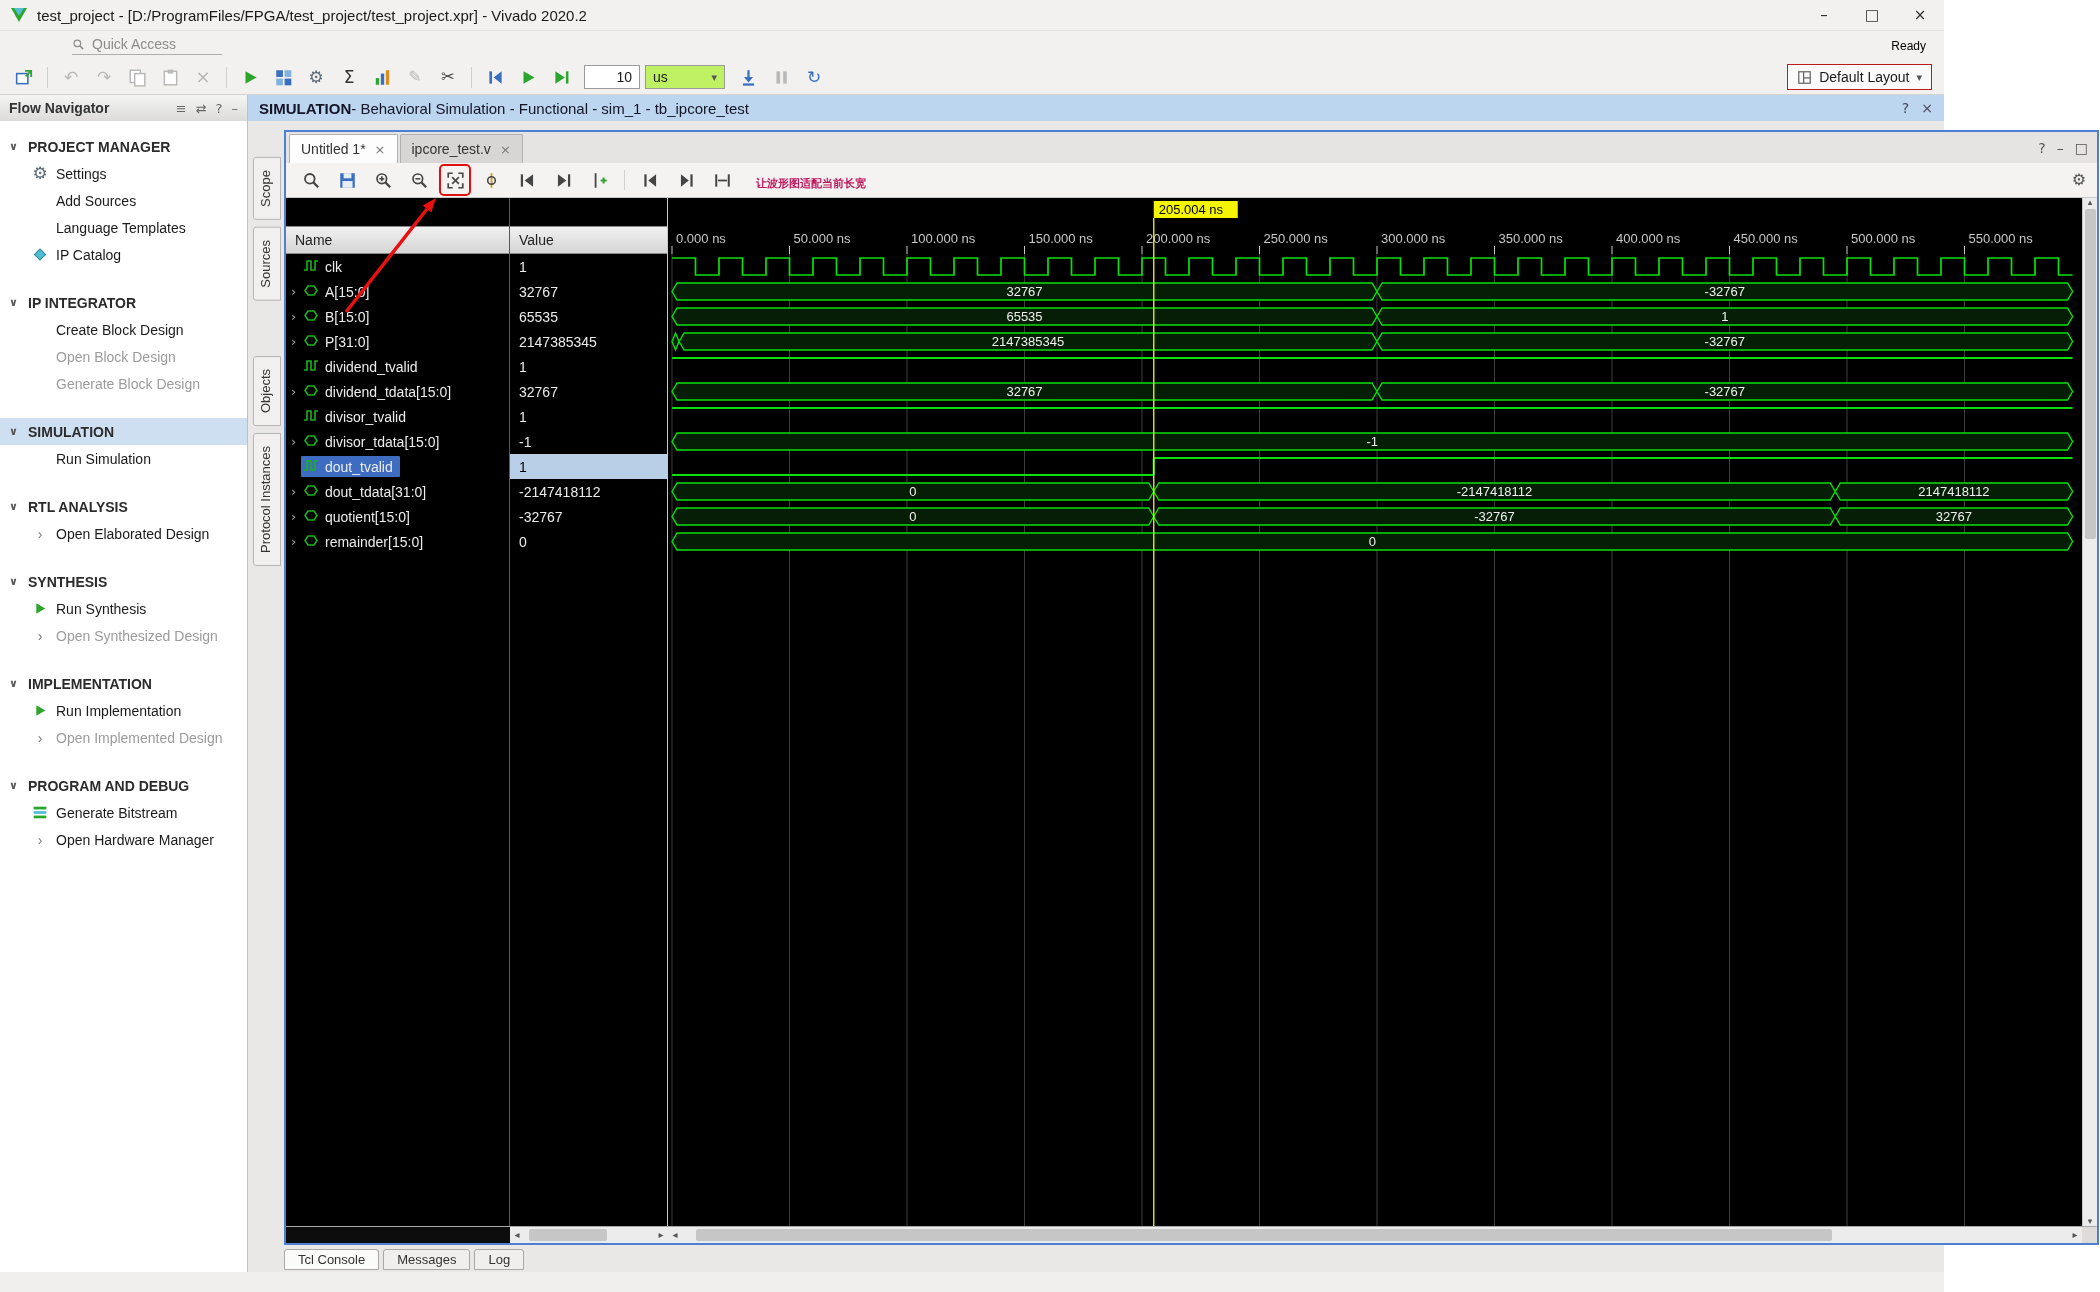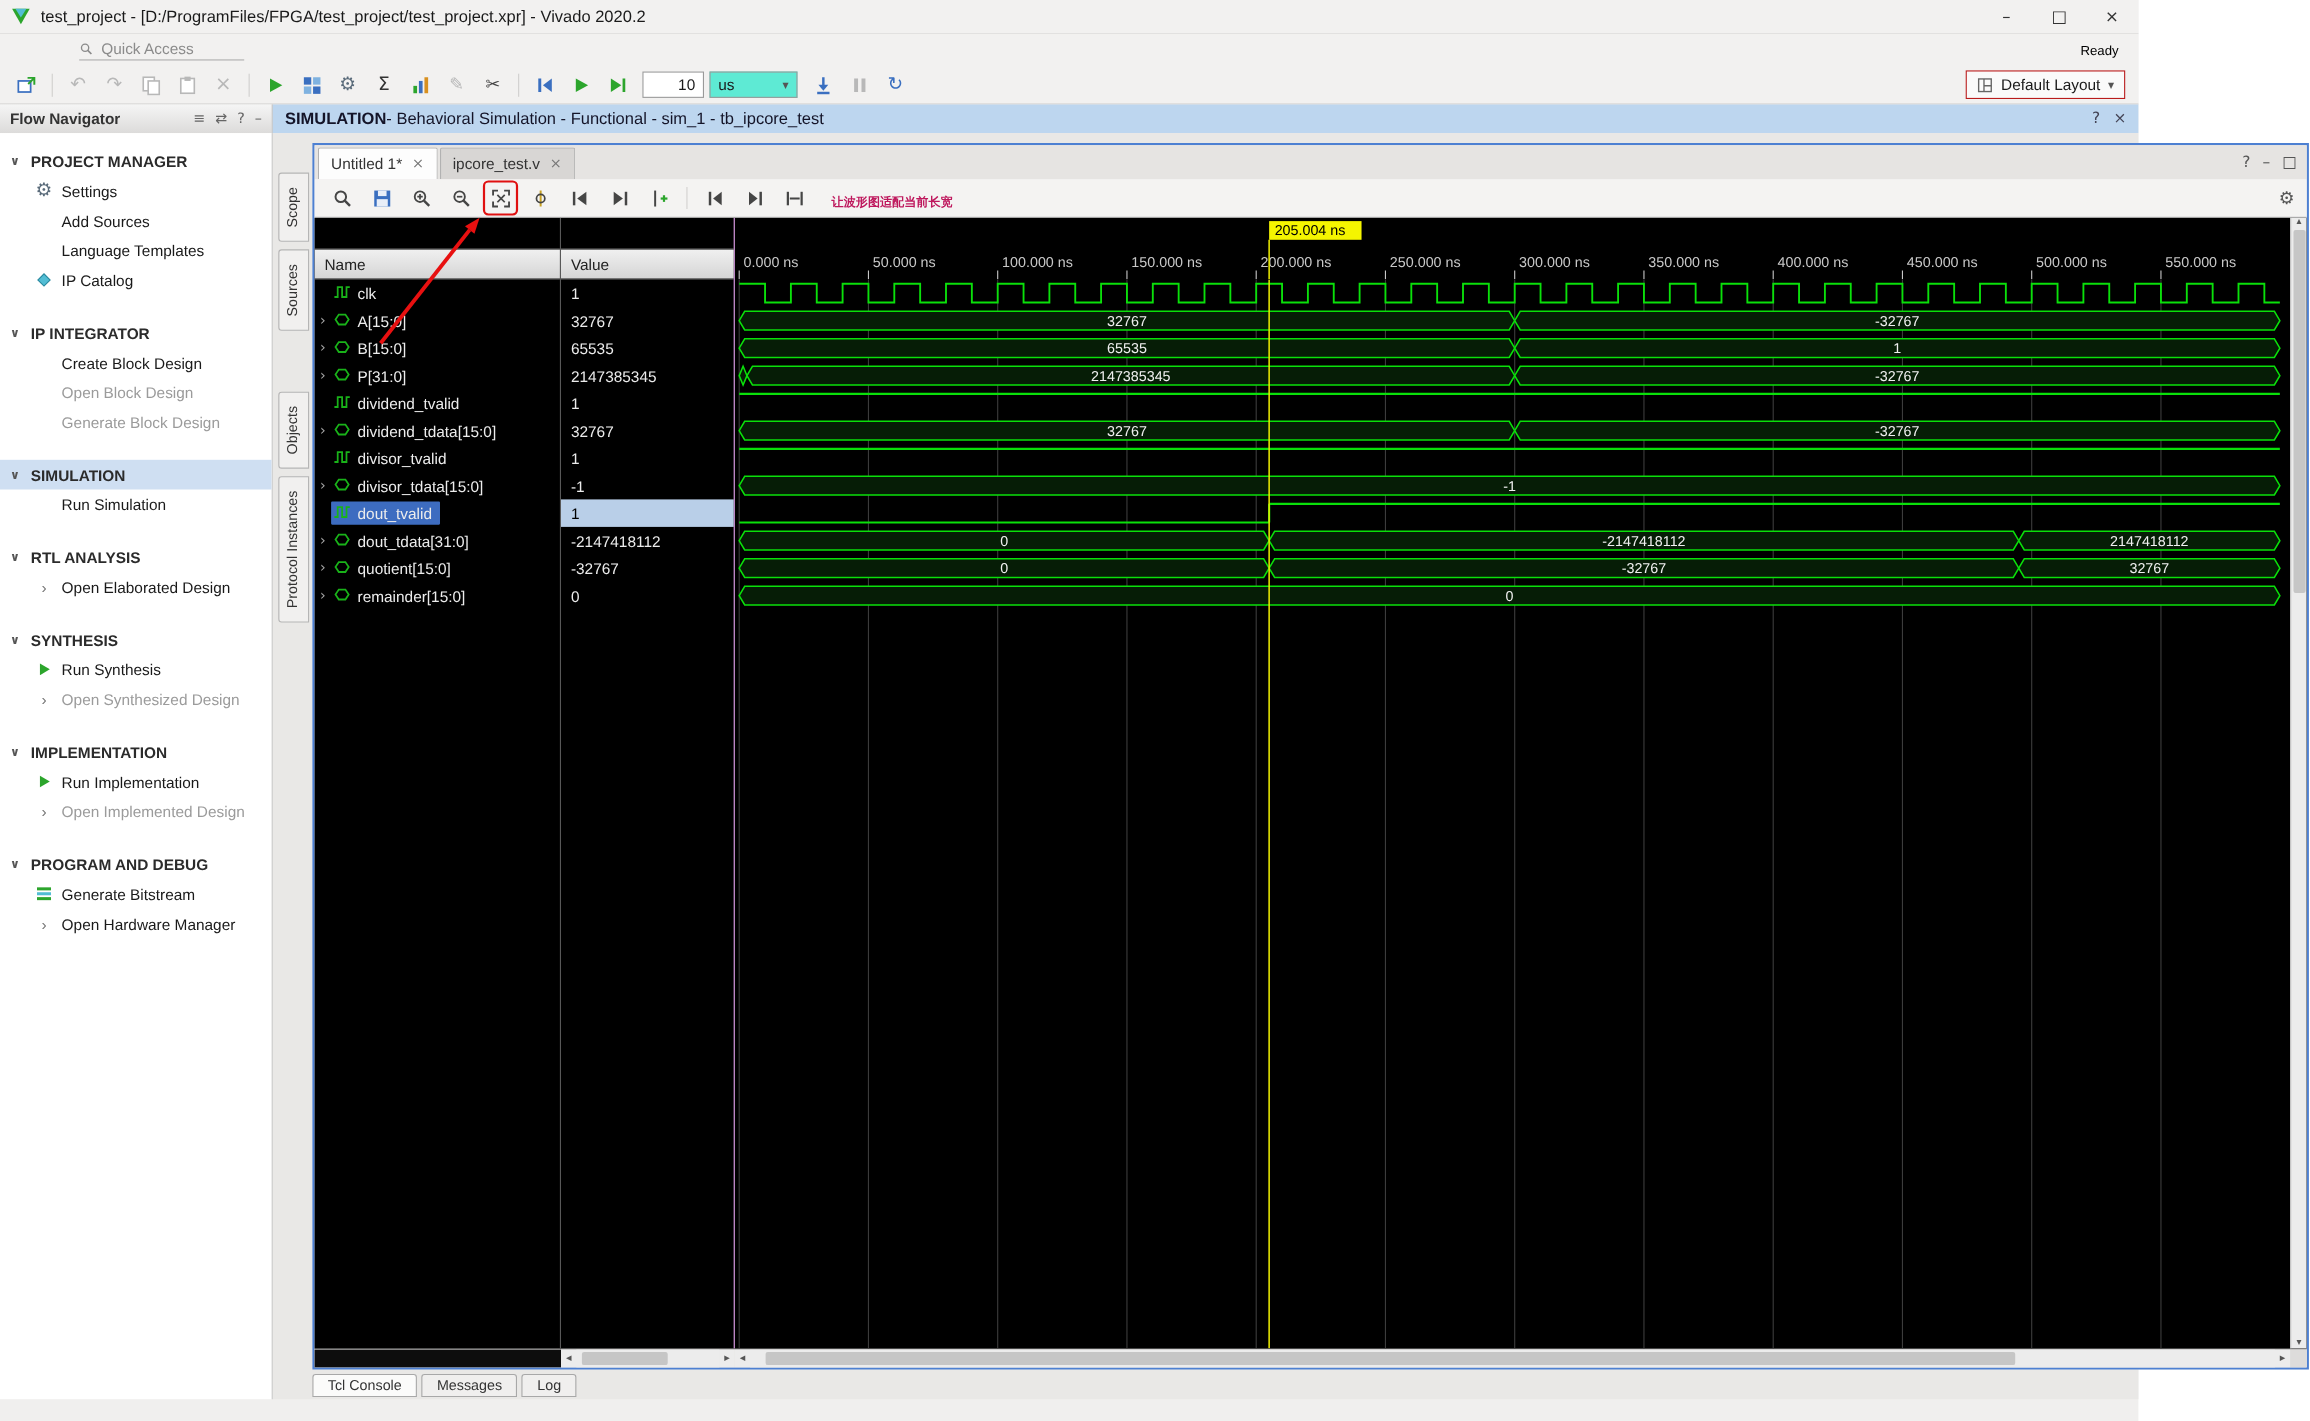--- a/index.html
+++ b/index.html
@@ -17,21 +17,21 @@
   .menubar { height:29px; background:#f2f1f0; display:flex; align-items:center; padding-left:8px; font-size:15px; }
   .menu-item { padding:3px 11px; border-radius:2px; }
   .quick-access { margin-left:64px; width:150px; border-bottom:1px solid #adadad; color:#8b8b8b; display:flex; gap:7px; font-size:14px; align-items:center; padding-bottom:2px; }
   .ready { margin-left:auto; margin-right:18px; font-size:12px; color:#000000; }
 
   
   .toolbar { height:35px; background:#f2f1f0; border-bottom:1px solid #d4d3d2; display:flex; align-items:center; padding-left:10px; gap:5px; }
   .tb-btn { width:28px; height:27px; display:flex; align-items:center; justify-content:center; border-radius:2px; }
   .tb-sep { width:1px; height:21px; background:#d0cfce; margin:0 4px; }
   .tb-input { width:56px; height:24px; border:1px solid #9a9a9a; background:#fff; font-size:14px; display:flex; align-items:center; justify-content:flex-end; padding:0 7px; margin-left:4px;}
-  .tb-select { width:80px; height:24px; border:1px solid #9a9a9a; background:#5eead4; display:flex; align-items:center; justify-content:space-between; padding:0 7px; font-size:14px; margin-right:4px;}
+  .tb-select { width:80px; height:24px; border:1px solid #9a9a9a; background:#bef264; display:flex; align-items:center; justify-content:space-between; padding:0 7px; font-size:14px; margin-right:4px;}
   .layout-select { margin-left:auto; margin-right:12px; border:1px solid #b91c1c; height:26px; background:#fafafa; display:flex; align-items:center; gap:7px; padding:0 9px; font-size:14px; }
 
   
   .ctxrow { height:26px; display:flex; }
   .flownav-header { width:248px; background:linear-gradient(#f5f5f5,#dcdbda); border-right:1px solid #c0c0c0; display:flex; align-items:center; padding:0 9px; font-size:14px; font-weight:bold; color:#333; gap:5px; }
   .fnh-icons { margin-left:auto; display:flex; gap:9px; color:#666; font-size:13px; font-weight:normal; }
   .contextbar { flex:1; background:#bdd6ef; display:flex; align-items:center; padding-left:11px; font-size:15px; color:#141428; }
   .ctx-title { font-weight:bold; }
   .ctx-icons { margin-left:auto; margin-right:11px; display:flex; gap:12px; color:#445; font-size:14px; }
 

